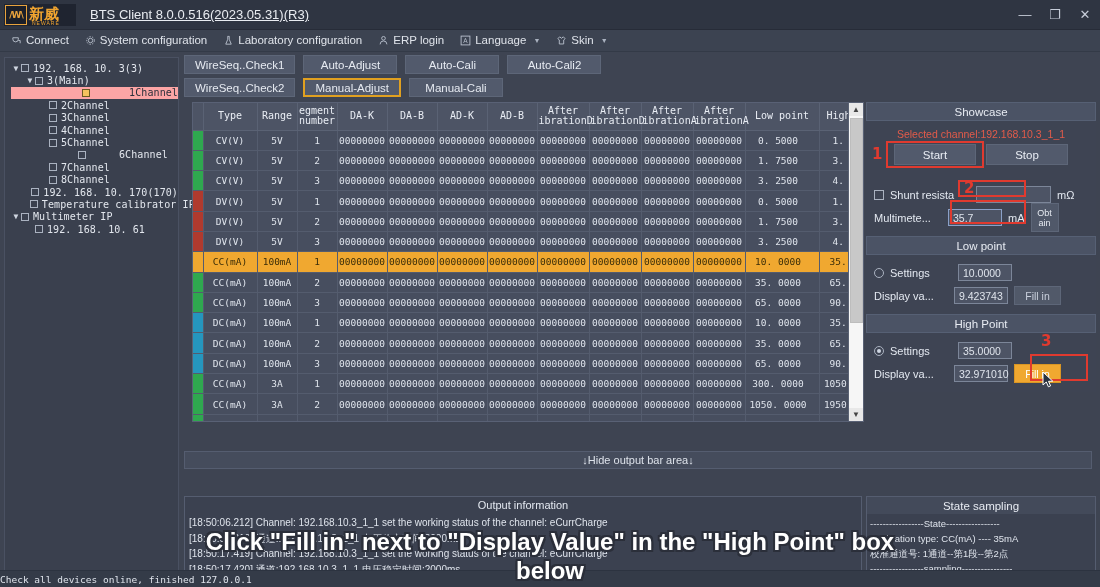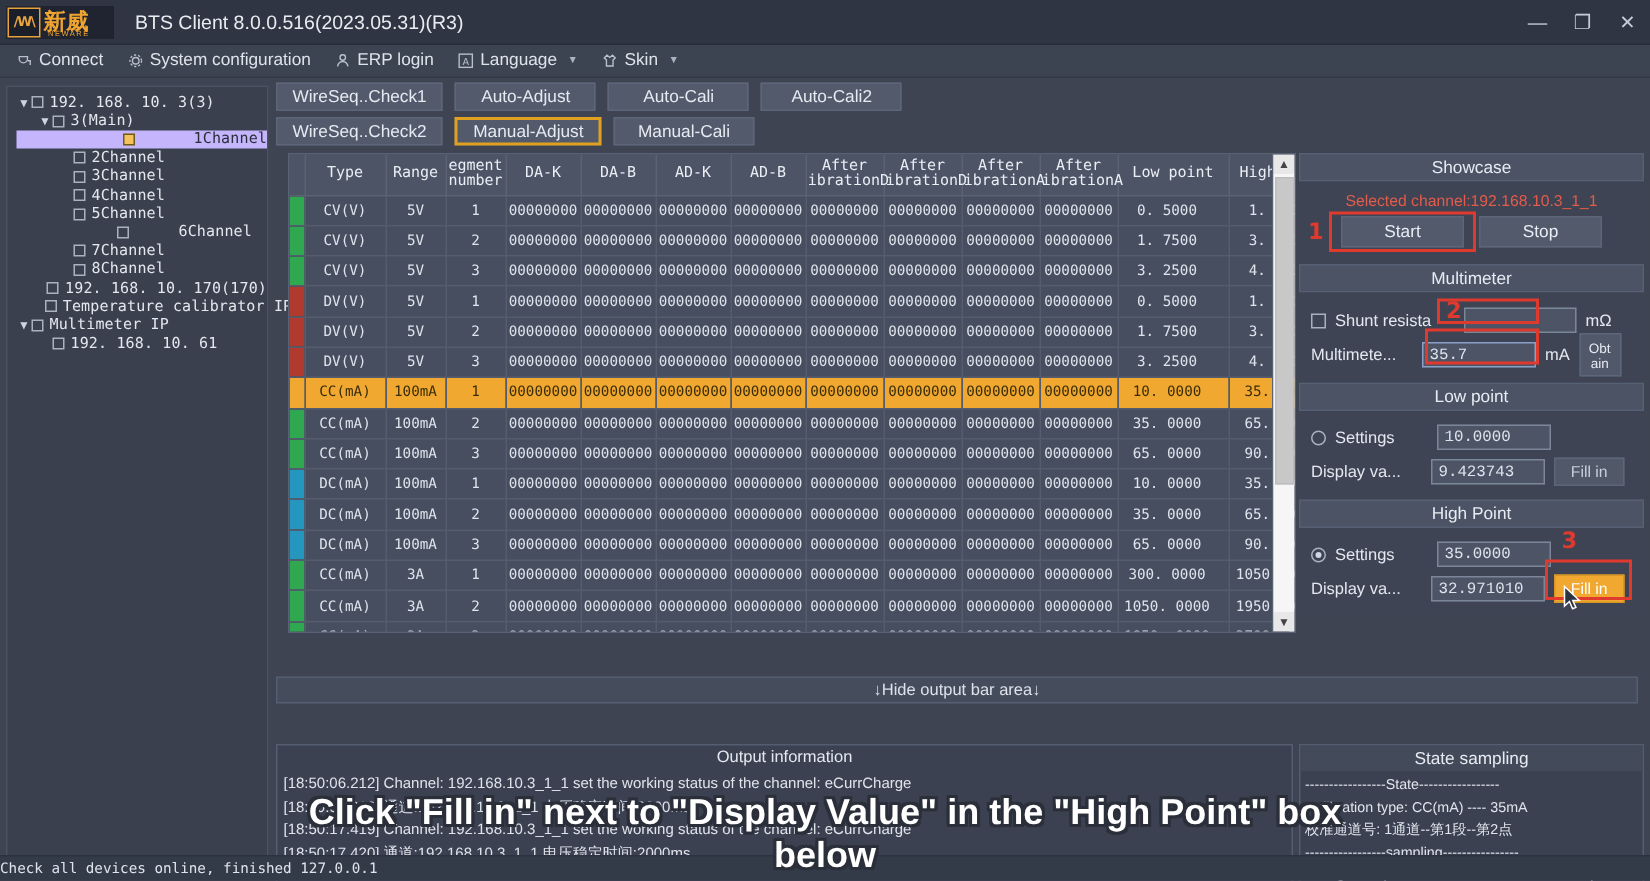--- a/index.html
+++ b/index.html
@@ -23,21 +23,21 @@
   .logo-mark {
     width: 22px; height: 20px; background: #1b1f29; border: 1px solid #e8a33d;
     margin-left: 1px; display:flex; align-items:center; justify-content:center;
     color:#e8a33d; font-size: 9px; font-weight: bold; letter-spacing:-1px;
     font-family:"DejaVu Sans", sans-serif;
   }
   .logo-cn { color:#f0a430; font-size:15px; font-weight:bold; margin-left:2px; line-height:13px;
              font-family:"DejaVu Sans", sans-serif; }
   .logo-en { color:#f0a430; font-size:5px; letter-spacing:1px; margin-left:2px;
              position:absolute; bottom:0px; left:26px; }
-  .title-text { color:#e9ecf1; font-size:13px; margin-left:14px; }
+  .title-text { color:#e9ecf1; font-size:13px; margin-left:14px;text-decoration:underline; }
   .win-btns { margin-left:auto; display:flex; height:30px; }
   .win-btn {
     width:30px; height:30px; display:flex; align-items:center; justify-content:center;
     color:#c6ccd8; font-size:13px; cursor:default;
   }
 
   
   .menubar {
     height:22px; background:#3c4351; display:flex; align-items:flex-end;
     border-bottom:1px solid #333a47; padding-left:4px; gap:2px;
@@ -52,21 +52,21 @@
   
   .body-area { position:absolute; top:53px; left:0; width:1100px; height:517px; }
 
   
   .tree-panel {
     position:absolute; left:4px; top:4px; width:175px; height:518px;
     background:#3a404e; border:1px solid #4a5162;
   }
   .tree { padding:4px 0 0 6px; font-family:"DejaVu Sans Mono", monospace; font-size:10px; color:#e3e7ee; }
   .tnode { display:flex; align-items:center; height:12.4px; white-space:nowrap; }
-  .tnode.sel { background:#c4b5fd; color:#2b2f3a;gap:35px; }
+  .tnode.sel { background:#fca5a5; color:#2b2f3a;gap:35px; }
   .tnode.sel .cbox { border-color:#6b5a22; background:#f6c25e; }
   .arrow { width:10px; font-size:8px; color:#cfd5e0; text-align:center; }
   .arrow.blank { visibility:hidden; }
   .cbox { width:8px; height:8px; border:1px solid #aab2c0; background:#3a404e; margin-right:4px; flex:none; }
   .tlabel { font-size:10px; letter-spacing:0.1px; }
 
   
   .tabs-wrap { position:absolute; left:184px; top:2px; width:672px; }
   .tabrow { display:flex; gap:8px; margin-bottom:4px; }
   .tabbtn {
@@ -123,21 +123,21 @@
   }
   .hl-box { position:absolute; border:2px solid #e03a2f; pointer-events:none; }
   .step-num { position:absolute; color:#e03a2f; font-size:15px; font-weight:bold; font-family:"DejaVu Sans", sans-serif; }
 
   .frow { display:flex; align-items:center; gap:6px; height:23px; position:relative; }
   .flabel { color:#e3e8f0; font-size:11px; width:78px; white-space:nowrap; }
   .finput {
     height:17px; background:#4d5465; border:1px solid #7c8699; color:#dfe4ec;
     font-size:10.5px; padding:0 4px; display:flex; align-items:center;
   }
-  .finput.w1 { width:75px; } .finput.w2 { width:76px;font-family:Liberation Mono, monospace; }
+  .finput.w1 { width:75px; } .finput.w2 { width:54px; }
   .finput.lit { border:1px solid #8aa0c8; }
   .unit { color:#e3e8f0; font-size:11px; }
   .chk { width:10px; height:10px; border:1px solid #aab2c0; background:#3e4453; flex:none; }
   .radio { width:10px; height:10px; border:1px solid #aab2c0; border-radius:50%; flex:none; position:relative; }
   .radio.on::after { content:""; position:absolute; left:2px; top:2px; width:4px; height:4px; border-radius:50%; background:#cfd6e2; }
   .obtain {
     width:28px; height:29px; background:#50soc; background:#505869; border:1px solid #5d6678;
     color:#e6eaf1; font-size:9px; line-height:10px; text-align:center;
     display:flex; align-items:center; justify-content:center; flex-direction:column;
   }
@@ -221,20 +221,28 @@
       <span>Connect</span>
     </div>
     <div class="menu-item">
       <span class="mini-ico">
         <svg width="11" height="11" viewBox="0 0 12 12">
             <circle cx="6" cy="6" r="2.4" fill="none" stroke="#cfd6e2" stroke-width="1"></circle>
             <circle cx="6" cy="6" r="4.2" fill="none" stroke="#cfd6e2" stroke-width="1" stroke-dasharray="1.6 1.4"></circle>
           </svg>
       </span>
       <span>System configuration</span>
+    </div>
+    <div class="menu-item">
+      <span class="mini-ico">
+        <svg width="11" height="11" viewBox="0 0 12 12">
+            <path d="M5 1.5h2M5.2 1.5v3.2L3 10h6L6.8 4.7V1.5" fill="none" stroke="#cfd6e2" stroke-width="1"></path>
+          </svg>
+      </span>
+      <span>Laboratory configuration</span>
     </div>
     <div class="menu-item">
       <span class="mini-ico">
         <svg width="11" height="11" viewBox="0 0 12 12">
             <circle cx="6" cy="3.6" r="2" fill="none" stroke="#cfd6e2" stroke-width="1"></circle>
             <path d="M2.3 10.2a3.7 3.7 0 0 1 7.4 0" fill="none" stroke="#cfd6e2" stroke-width="1"></path>
           </svg>
       </span>
       <span>ERP login</span>
     </div>
@@ -674,21 +682,20 @@
       <div class="sec-body" style="padding-top:2px;">
         <div class="sel-chan">Selected channel:192.168.10.3_1_1</div>
         <div class="btn-row">
           <div class="step-num" style="left:-2px; top:1px;">1</div>
           <div class="pbtn">Start</div>
           <div class="pbtn">Stop</div>
           <div class="hl-box" style="left:12px; top:-3px; width:98px; height:27px;"></div>
         </div>
       </div>
 
-      <div class="sec-head">Multimeter</div>
       <div class="sec-body" style="position:relative; padding-top:7px;">
         <div class="frow">
           <span class="chk"></span>
           <span class="flabel" style="width:80px;">Shunt resista</span>
           <span class="finput w1"></span>
           <span class="unit">mΩ</span>
         </div>
         <div class="frow">
           <span class="flabel" style="width:68px;">Multimete...</span>
           <span class="finput w2 lit">35.7</span>

